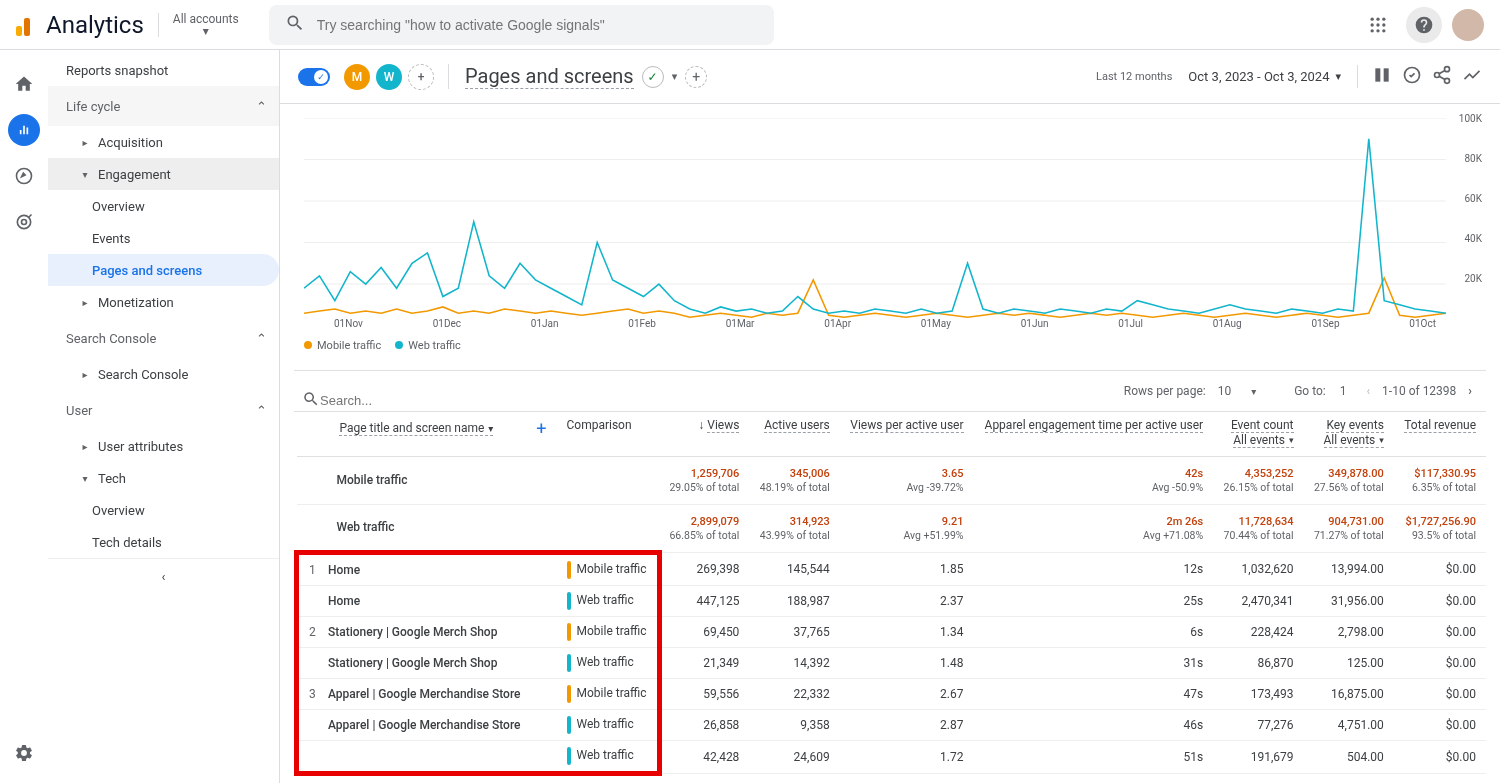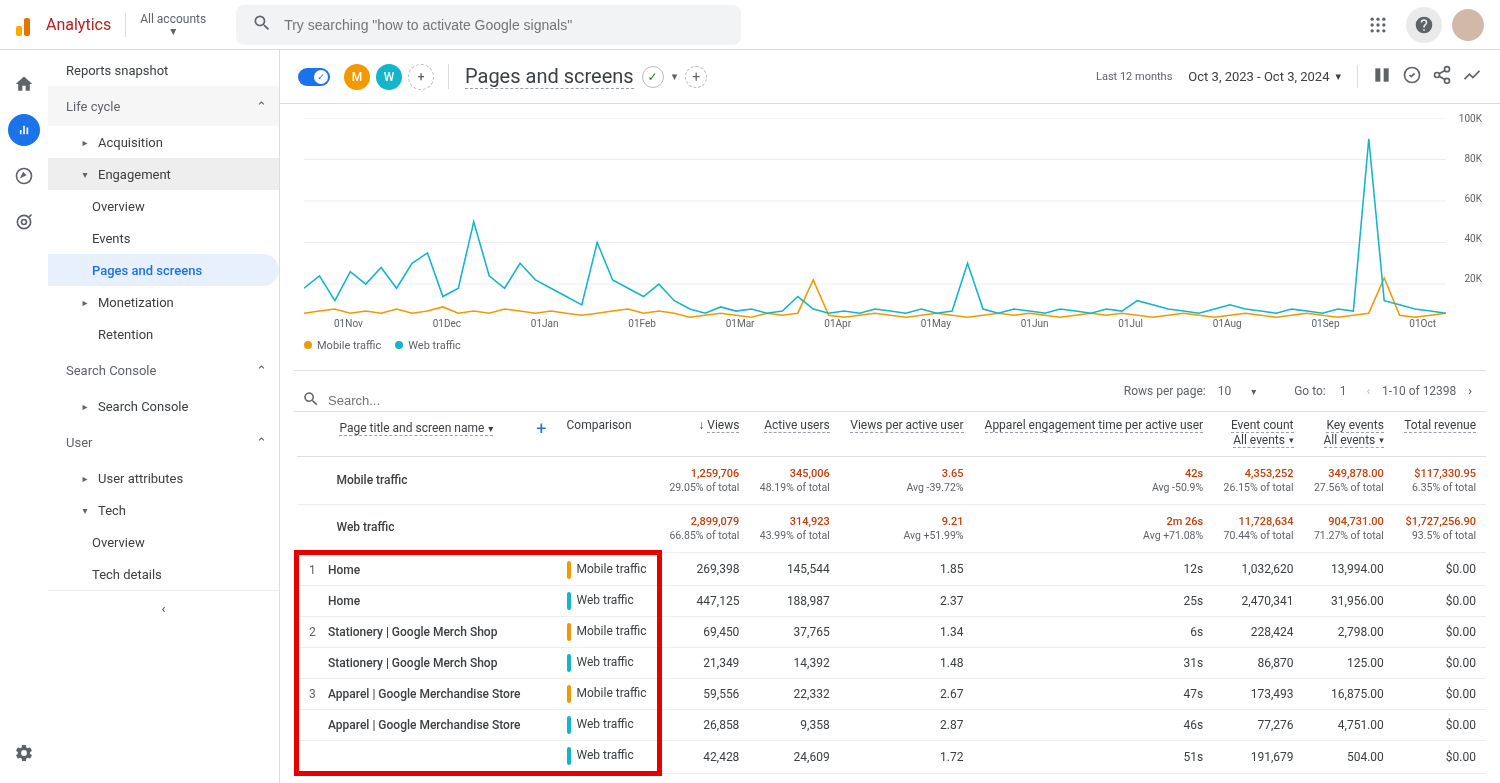--- a/index.html
+++ b/index.html
@@ -2,21 +2,21 @@
 <html><head>
 <meta charset="utf-8">
 <style>
   * { box-sizing: border-box; margin: 0; padding: 0; }
   body { font-family: 'Google Sans', Roboto, Arial, sans-serif; font-size: 13px; color: #3c4043; background: #fff; overflow: hidden; }
   .top-bar { height: 50px; display: flex; align-items: center; padding: 0 16px; border-bottom: 1px solid #dadce0; }
   .logo-area { display: flex; align-items: center; gap: 10px; }
   .logo-icon { width: 20px; height: 22px; display: flex; align-items: flex-end; gap: 2px; }
   .logo-bar1 { width: 6px; height: 10px; background: #f9ab00; border-radius: 2px; }
   .logo-bar2 { width: 6px; height: 18px; background: #e37400; border-radius: 2px; }
-  .logo-text { font-size: 16px; color: #b91c1c; }
+  .logo-text { font-size: 24px; color: #0f172a; }
   .acct-sep { width: 1px; height: 24px; background: #dadce0; margin: 0 14px; }
   .acct { display:flex; flex-direction:column; align-items:center; font-size:12px; color:#5f6368; line-height:1;}
   .acct-row{display:flex;align-items:center;gap:3px;}
   .search-wrap { margin-left: 30px; display:flex; align-items:center; background:#f1f3f4; border-radius:8px; height:40px; width:505px; padding:0 16px; gap:12px;}
   .search-wrap input{ border:none; background:transparent; outline:none; font-size:14px; width:100%; color:#5f6368;}
   .top-right { margin-left:auto; display:flex; align-items:center; gap:10px;}
   .icon-btn{ width:36px; height:36px; border-radius:50%; display:flex; align-items:center; justify-content:center; color:#5f6368; cursor:pointer;}
   .icon-btn.gray{background:#eaeaea;}
   .avatar{width:32px;height:32px;border-radius:50%;background:#d2b8a8;}
 
@@ -60,21 +60,21 @@
   .chart-svg{position:absolute;inset:0;}
   .y-tick{position:absolute;right:-36px;font-size:10px;color:#5f6368;transform:translateY(-50%);}
   .x-labels{display:flex;justify-content:space-between;padding:0 10px 0 40px;margin-right:40px;font-size:10px;color:#5f6368;}
   .x-lbl{display:flex;flex-direction:row;align-items:center;line-height:1.1;}
   .legend{display:flex;gap:14px;padding:10px 0 0 10px;font-size:11px;color:#5f6368;}
   .dot{width:8px;height:8px;border-radius:50%;display:inline-block;margin-right:5px;}
   .dot.o{background:#f29900;}
   .dot.t{background:#12b5cb;}
 
   .table-controls{height:42px;border-top:1px solid #e0e0e0;border-bottom:1px solid #e0e0e0;display:flex;align-items:center;padding:0 8px;font-size:12px;color:#5f6368;gap:6px;}
-  .tc-search{display:flex;align-items:center;gap:8px;flex:1;margin-top:19px;}
+  .tc-search{display:flex;align-items:center;gap:0;flex:1;margin-top:19px;}
   .tc-search input{border:none;outline:none;font-size:13px;}
   .table-wrap{overflow:auto;}
   table{width:100%;border-collapse:collapse;font-size:12px;}
   th,td{padding:6px 10px;text-align:right;white-space:nowrap;}
   th{font-weight:400;color:#3c4043;border-bottom:1px solid #e0e0e0;vertical-align:top;height:44px;}
   th .dash{border-bottom:1px dashed #9aa0a6;display:inline-block;}
   .col-dim{text-align:left;width:260px;}
   .col-cmp{text-align:left;width:90px;}
   tbody tr{border-bottom:1px solid #eee;}
   tbody tr.total td{padding-top:10px;padding-bottom:10px;}
@@ -181,24 +181,20 @@
     <div class="side-item sub" style="background:#eee;">
         <span class="caret">▾</span>
         <span>Engagement</span>
       </div>
     <div class="side-item sub2">Overview</div>
     <div class="side-item sub2">Events</div>
     <div class="side-item sub2 selected">Pages and screens</div>
     <div class="side-item sub">
         <span class="caret">▸</span>
         <span>Monetization</span>
-      </div>
-    <div class="side-item sub">
-        <span class="caret">&nbsp;</span>
-        <span>Retention</span>
       </div>
     <div class="side-section">
       <span>Search Console</span>
       <span class="chev">⌃</span>
     </div>
     <div class="side-item sub">
         <span class="caret">▸</span>
         <span>Search Console</span>
       </div>
     <div class="side-section">

